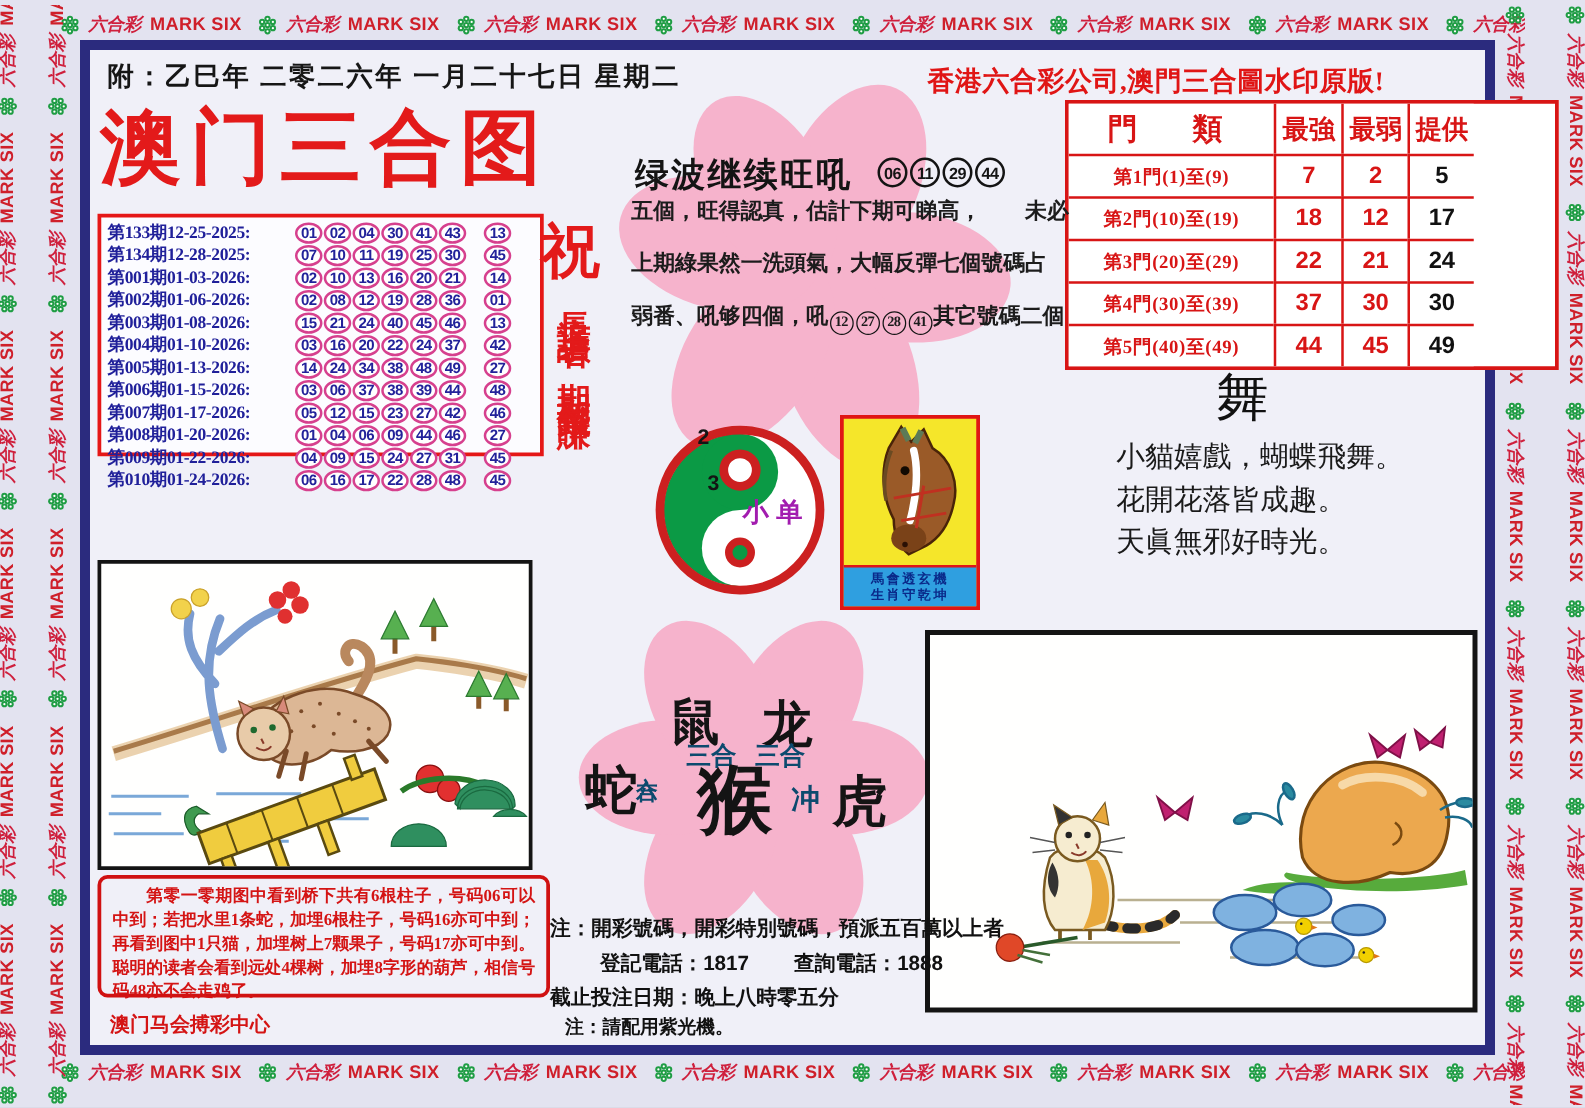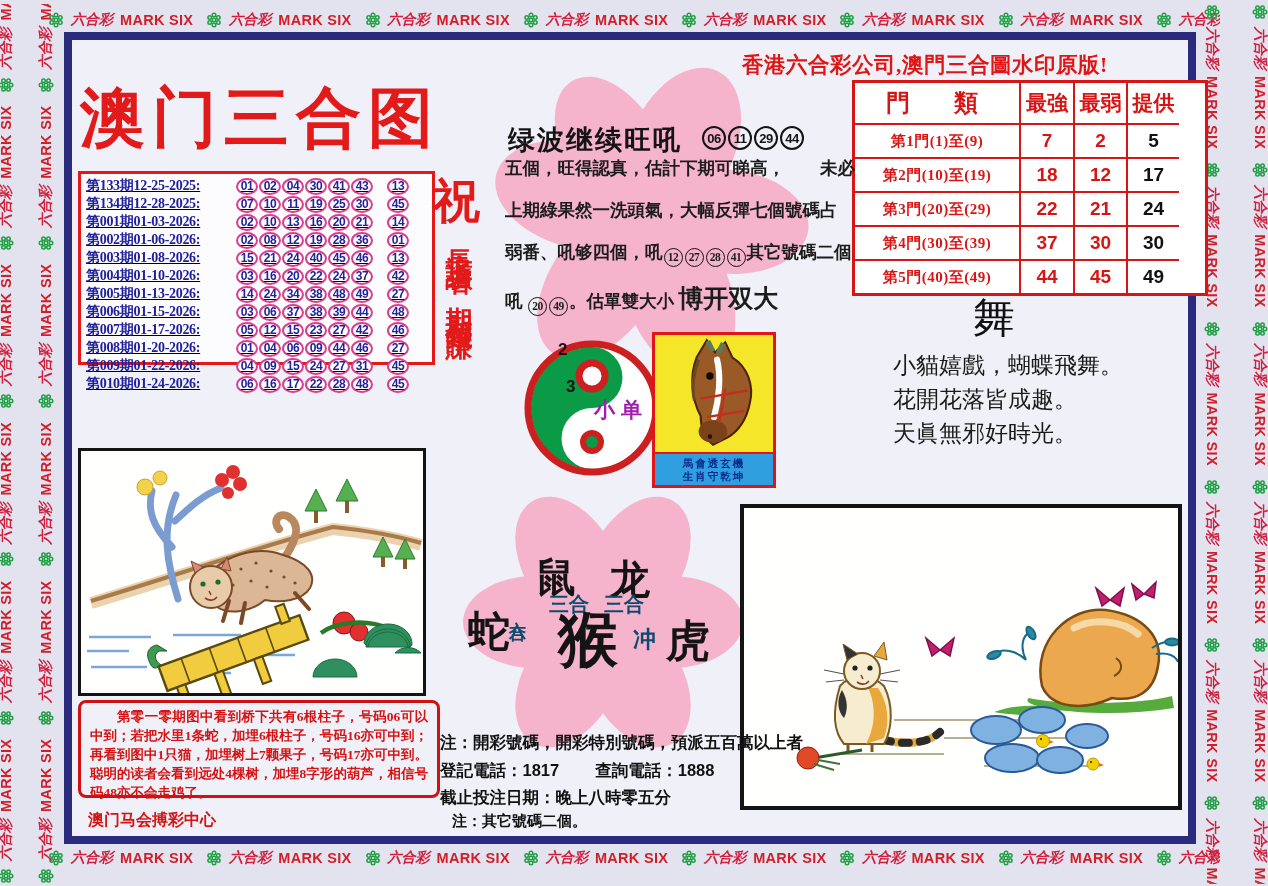--- a/index.html
+++ b/index.html
@@ -15,21 +15,21 @@
   .pu-brand { color:#cf1f2a; font-weight:900; font-size:14.5px; letter-spacing:.3px; }
 
   
   .frame { position:absolute; left:64px; top:32px; width:1132px; height:812px;
            border:8px solid #2b2b7e; background:#f0f0f8; }
 
   
   .date-line { position:absolute; left:86px; top:47px; font-size:21px; font-weight:bold; color:#161616; letter-spacing:2px; z-index:2; }
   .main-title { position:absolute; left:80px; top:74px; font-size:65px; font-weight:900; color:#e31a1a; letter-spacing:7px; z-index:2; }
   .results-box { position:absolute; left:78px; top:171px; width:357px; height:194px; border:3px solid #e51717;
-                 background:#fcfcff; display:flex; flex-direction:column; justify-content:space-around; padding:3px 5px; z-index:2;text-decoration:underline; }
+                 background:#fcfcff; display:flex; flex-direction:column; justify-content:space-around; padding:3px 5px; z-index:2; }
   .res-row { display:flex; align-items:center; }
   .res-label { width:150px; font-size:14px; font-weight:bold; color:#20209a; font-family:"Liberation Serif",serif; white-space:nowrap; letter-spacing:-.3px; }
   .ball { width:22px; height:17px; border:2px solid #d6408e; border-radius:50%;
           color:#22229a; font-weight:bold; font-size:12px; display:flex; align-items:center; justify-content:center;
           margin-right:1px; background:#fff; letter-spacing:-.5px; flex:0 0 auto; }
   .ball.special { margin-left:13px; }
   .pic-frame { position:absolute; border:3px solid #141414; background:#fffffe; z-index:2; }
   .tip-box { position:absolute; left:78px; top:700px; width:362px; height:98px; border:3px solid #d01111; border-radius:8px;
              color:#d41414; font-weight:bold; font-size:13.5px; line-height:1.4; padding:5px 9px; text-align:justify; z-index:3;
              font-family:"Liberation Serif",serif; }
@@ -46,36 +46,36 @@
   .hball { width:24px; height:24px; border:2.2px solid #141414; border-radius:50%; background:transparent;
            color:#141414; font-weight:900; font-size:13px; display:flex; align-items:center; justify-content:center; letter-spacing:-.5px; }
   .tips-lines { position:absolute; left:505px; top:156px; width:345px; z-index:2; }
   .tip-line { height:42px; white-space:nowrap; font-family:"Liberation Serif",serif; font-weight:bold; font-size:17.5px; color:#1c1c1c; }
   .cnum { display:inline-flex; width:19px; height:19px; border:1.8px solid #141414; border-radius:50%;
           align-items:center; justify-content:center; font-size:11.5px; font-weight:900; margin:0 1px; vertical-align:-3px; letter-spacing:-.5px; }
   .bigbold { font-size:25px; font-weight:900; font-family:"Liberation Sans",sans-serif; }
   .yy-wrap { position:absolute; left:524px; top:340px; width:136px; height:136px; z-index:2; }
   .yy-num { position:absolute; font-size:17px; font-weight:bold; color:#141414; z-index:3; }
   .yy-label { position:absolute; left:594px; top:396px; font-size:21px; font-weight:900; color:#a21caf; z-index:3; font-family:"Liberation Serif",serif; letter-spacing:6px; }
-  .horse-card { position:absolute; left:652px; top:332px; width:124px; height:156px; border:3px solid #e01515; background:#f5e62a; z-index:2;
+  .horse-card { position:absolute; left:672px; top:332px; width:112px; height:156px; border:3px solid #e01515; background:#f5e62a; z-index:2;
                 display:flex; flex-direction:column; }
   .horse-art { flex:1; }
   .horse-strip { height:33px; background:#2f9fe0; border-top:2px solid #e01515; display:flex; flex-direction:column; align-items:center; justify-content:center; }
   .horse-strip div { font-size:10.5px; font-weight:bold; color:#0a2a8a; letter-spacing:2px; line-height:13px; font-family:"Liberation Serif",serif; }
   .zlabel { position:absolute; color:#141414; z-index:2; font-weight:900; }
   .zrel { position:absolute; color:#0c4a6e; z-index:2; font-weight:bold; }
   .zvert { writing-mode:vertical-rl; letter-spacing:2px; }
   .notes { position:absolute; z-index:3; color:#111; }
   .notes-line { font-size:16.5px; font-weight:600; }
-  .phones { display:flex; gap:36px; }
+  .phones { display:flex; gap:36px;padding-left:40px; }
 
   
   .watermark { position:absolute; left:742px; top:50px; font-size:21.5px; font-weight:900; color:#e01515; z-index:2;
                font-family:"Liberation Serif",serif; letter-spacing:.5px; }
-  .gtable { position:absolute; left:852px; top:80px; width:356px; border:3px solid #d81515; background:#fff; z-index:2; }
+  .gtable { position:absolute; left:852px; top:80px; width:395px; border:3px solid #d81515; background:#fff; z-index:2; }
   .gt-row { display:grid; grid-template-columns:164px 54px 53px 53px; }
   .gt-c { border-left:2.5px solid #d81515; border-top:2.5px solid #d81515; display:flex; align-items:center; justify-content:center; background:#fff; }
   .gt-row .gt-c:first-child { border-left:none; }
   .gt-row.first .gt-c { border-top:none; }
   .gt-head { height:40px; }
   .gt-data { height:34px; }
   .gt-htext { color:#d81515; font-weight:900; font-family:"Liberation Serif",serif; }
   .gt-label { color:#d81515; font-weight:bold; font-size:15px; font-family:"Liberation Serif",serif; letter-spacing:.5px; }
   .gt-val { font-weight:900; font-size:19px; }
   .gt-val.red { color:#d81515; }
@@ -939,20 +939,21 @@
         </g>
       <g transform="rotate(270 168 130)">
           <ellipse cx="168" cy="62" rx="46" ry="72"></ellipse>
         </g>
       <g transform="rotate(330 168 130)">
           <ellipse cx="168" cy="62" rx="46" ry="72"></ellipse>
         </g>
     </g>
   </svg>
 
+  <div class="date-line serif">附：乙巳年 二零二六年 一月二十七日 星期二</div>
   <div class="main-title">澳门三合图</div>
   <div class="watermark">香港六合彩公司,澳門三合圖水印原版!</div>
 
   <div class="results-box" id="results">
       <div class="res-row">
         <span class="res-label">第133期12-25-2025:</span>
         <span class="ball">01</span>
         <span class="ball">02</span>
         <span class="ball">04</span>
         <span class="ball">30</span>
@@ -1118,21 +1119,20 @@
   <div class="headline-balls" id="headline-balls">
       <span class="hball">06</span>
       <span class="hball">11</span>
       <span class="hball">29</span>
       <span class="hball">44</span>
     </div>
   <div class="tips-lines" id="tips-lines">
       <div class="tip-line"><span>五個，旺得認真，估計下期可睇高，　　未必</span></div>
       <div class="tip-line"><span>上期綠果然一洗頭氣，大幅反彈七個號碼占</span></div>
       <div class="tip-line"><span>弱番、吼够四個，吼</span><span class="cnum">12</span><span class="cnum">27</span><span class="cnum">28</span><span class="cnum">41</span><span>其它號碼二個</span></div>
-      <div class="tip-line"><span>吼 </span><span class="cnum">20</span><span class="cnum">49</span><span>。估單雙大小 </span><span class="bigbold">博开双大</span></div>
     </div>
 
   <div class="yy-wrap">
     <svg width="136" height="136" viewBox="0 0 136 136">
       <defs>
           <clipPath id="yyclip">
             <circle cx="68" cy="68" r="61"></circle>
           </clipPath>
         </defs>
       <circle cx="68" cy="68" r="61" fill="#ffffff"></circle>
@@ -1305,15 +1305,15 @@
       <p>第零一零期图中看到桥下共有6根柱子，号码06可以中到；若把水里1条蛇，加埋6根柱子，号码16亦可中到；再看到图中1只猫，加埋树上7颗果子，号码17亦可中到。聪明的读者会看到远处4棵树，加埋8字形的葫芦，相信号码48亦不会走鸡了。</p>
     </div>
   <div class="footer-left">澳门马会搏彩中心</div>
 
   <div class="notes notes-line" style="left:440px; top:732px;">注：開彩號碼，開彩特別號碼，預派五百萬以上者</div>
   <div class="notes notes-line phones" style="left:440px; top:760px;">
     <span>登記電話：1817</span>
     <span>查詢電話：1888</span>
   </div>
   <div class="notes notes-line" style="left:440px; top:787px;">截止投注日期：晚上八時零五分</div>
-  <div class="notes serif" style="left:452px; top:812px; font-size:15px; font-weight:bold;">注：其它號碼二個。</div>
+  <div class="notes serif" style="left:452px; top:812px; font-size:15px; font-weight:bold;">注：請配用紫光機。</div>
 
 </div>
 
 </body></html>

